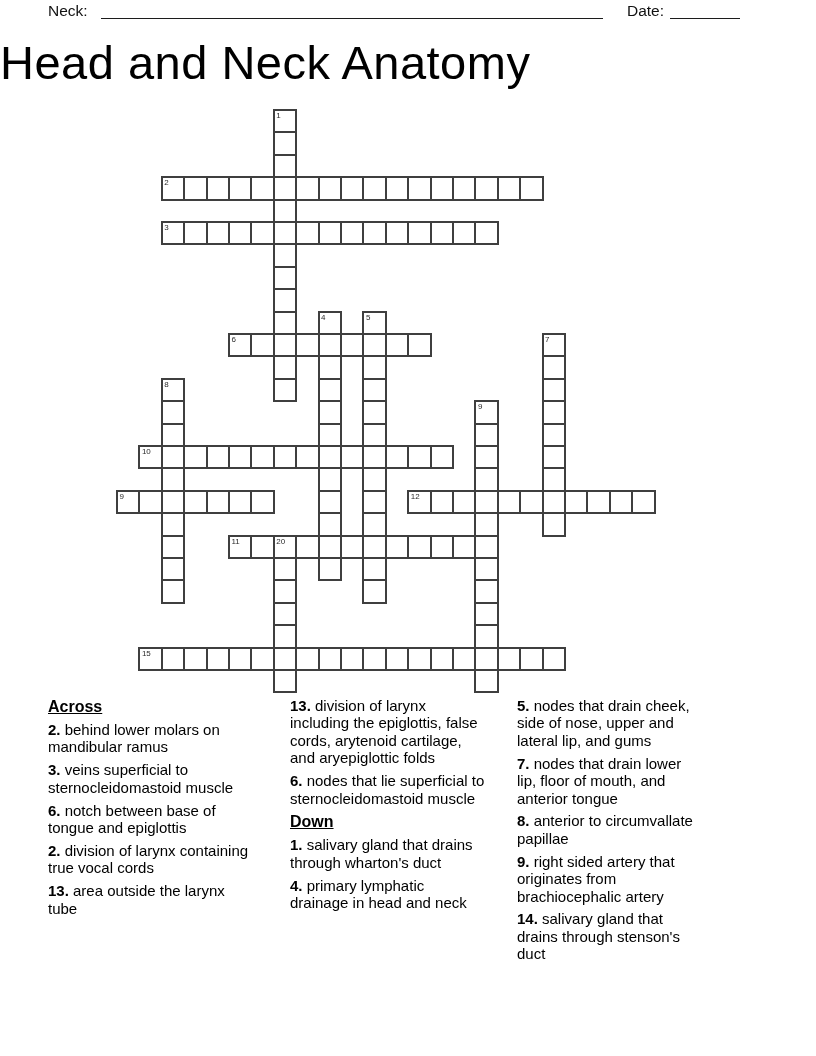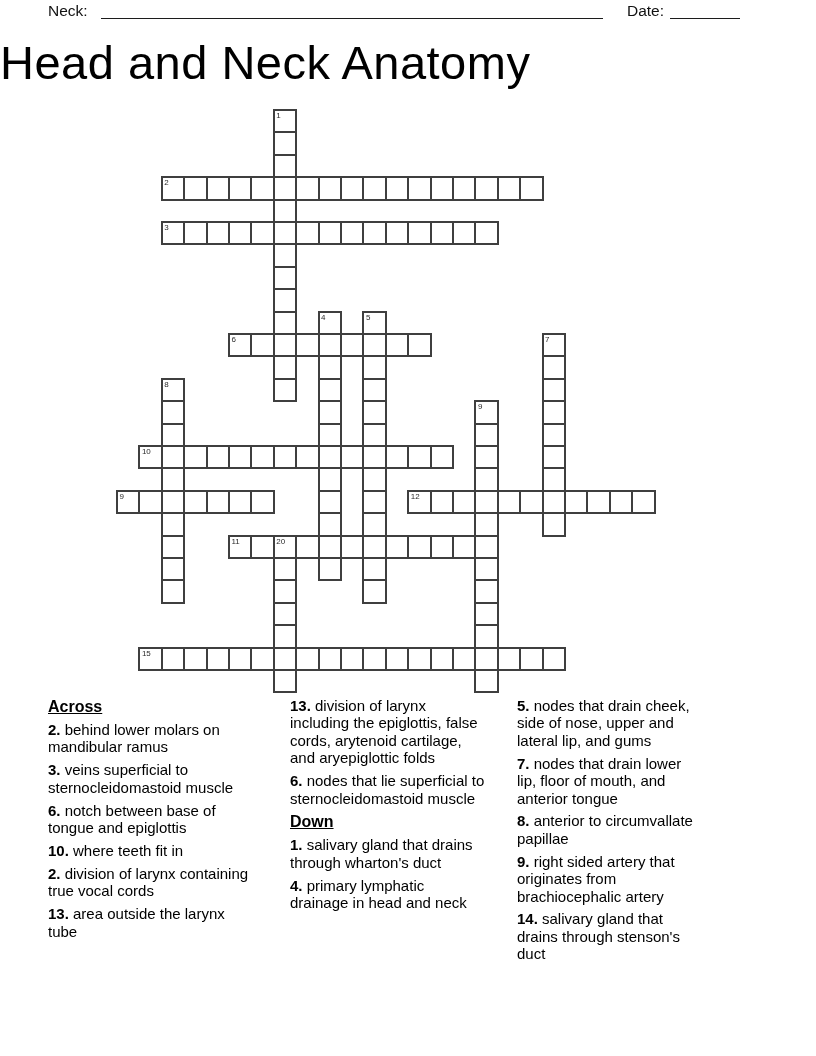--- a/index.html
+++ b/index.html
@@ -249,21 +249,20 @@
       <div class="cell" style="left: 519.2px; top: 646.6px;"></div>
       <div class="cell" style="left: 541.6px; top: 646.6px;"></div>
     </div>
 
   <div>
     <div class="clue-col" id="cluecol-0">
         <div class="clue-heading">Across</div>
         <div class="clue"><span class="cluenum">2.</span> behind lower molars on mandibular ramus</div>
         <div class="clue"><span class="cluenum">3.</span> veins superficial to sternocleidomastoid muscle</div>
         <div class="clue"><span class="cluenum">6.</span> notch between base of tongue and epiglottis</div>
-        <div class="clue"><span class="cluenum">10.</span> where teeth fit in</div>
         <div class="clue"><span class="cluenum">2.</span> division of larynx containing true vocal cords</div>
         <div class="clue"><span class="cluenum">13.</span> area outside the larynx tube</div>
       </div>
     <div class="clue-col" id="cluecol-1">
         <div class="clue"><span class="cluenum">13.</span> division of larynx including the epiglottis, false cords, arytenoid cartilage, and aryepiglottic folds</div>
         <div class="clue"><span class="cluenum">6.</span> nodes that lie superficial to sternocleidomastoid muscle</div>
         <div class="clue-heading">Down</div>
         <div class="clue"><span class="cluenum">1.</span> salivary gland that drains through wharton's duct</div>
         <div class="clue"><span class="cluenum">4.</span> primary lymphatic drainage in head and neck</div>
       </div>

